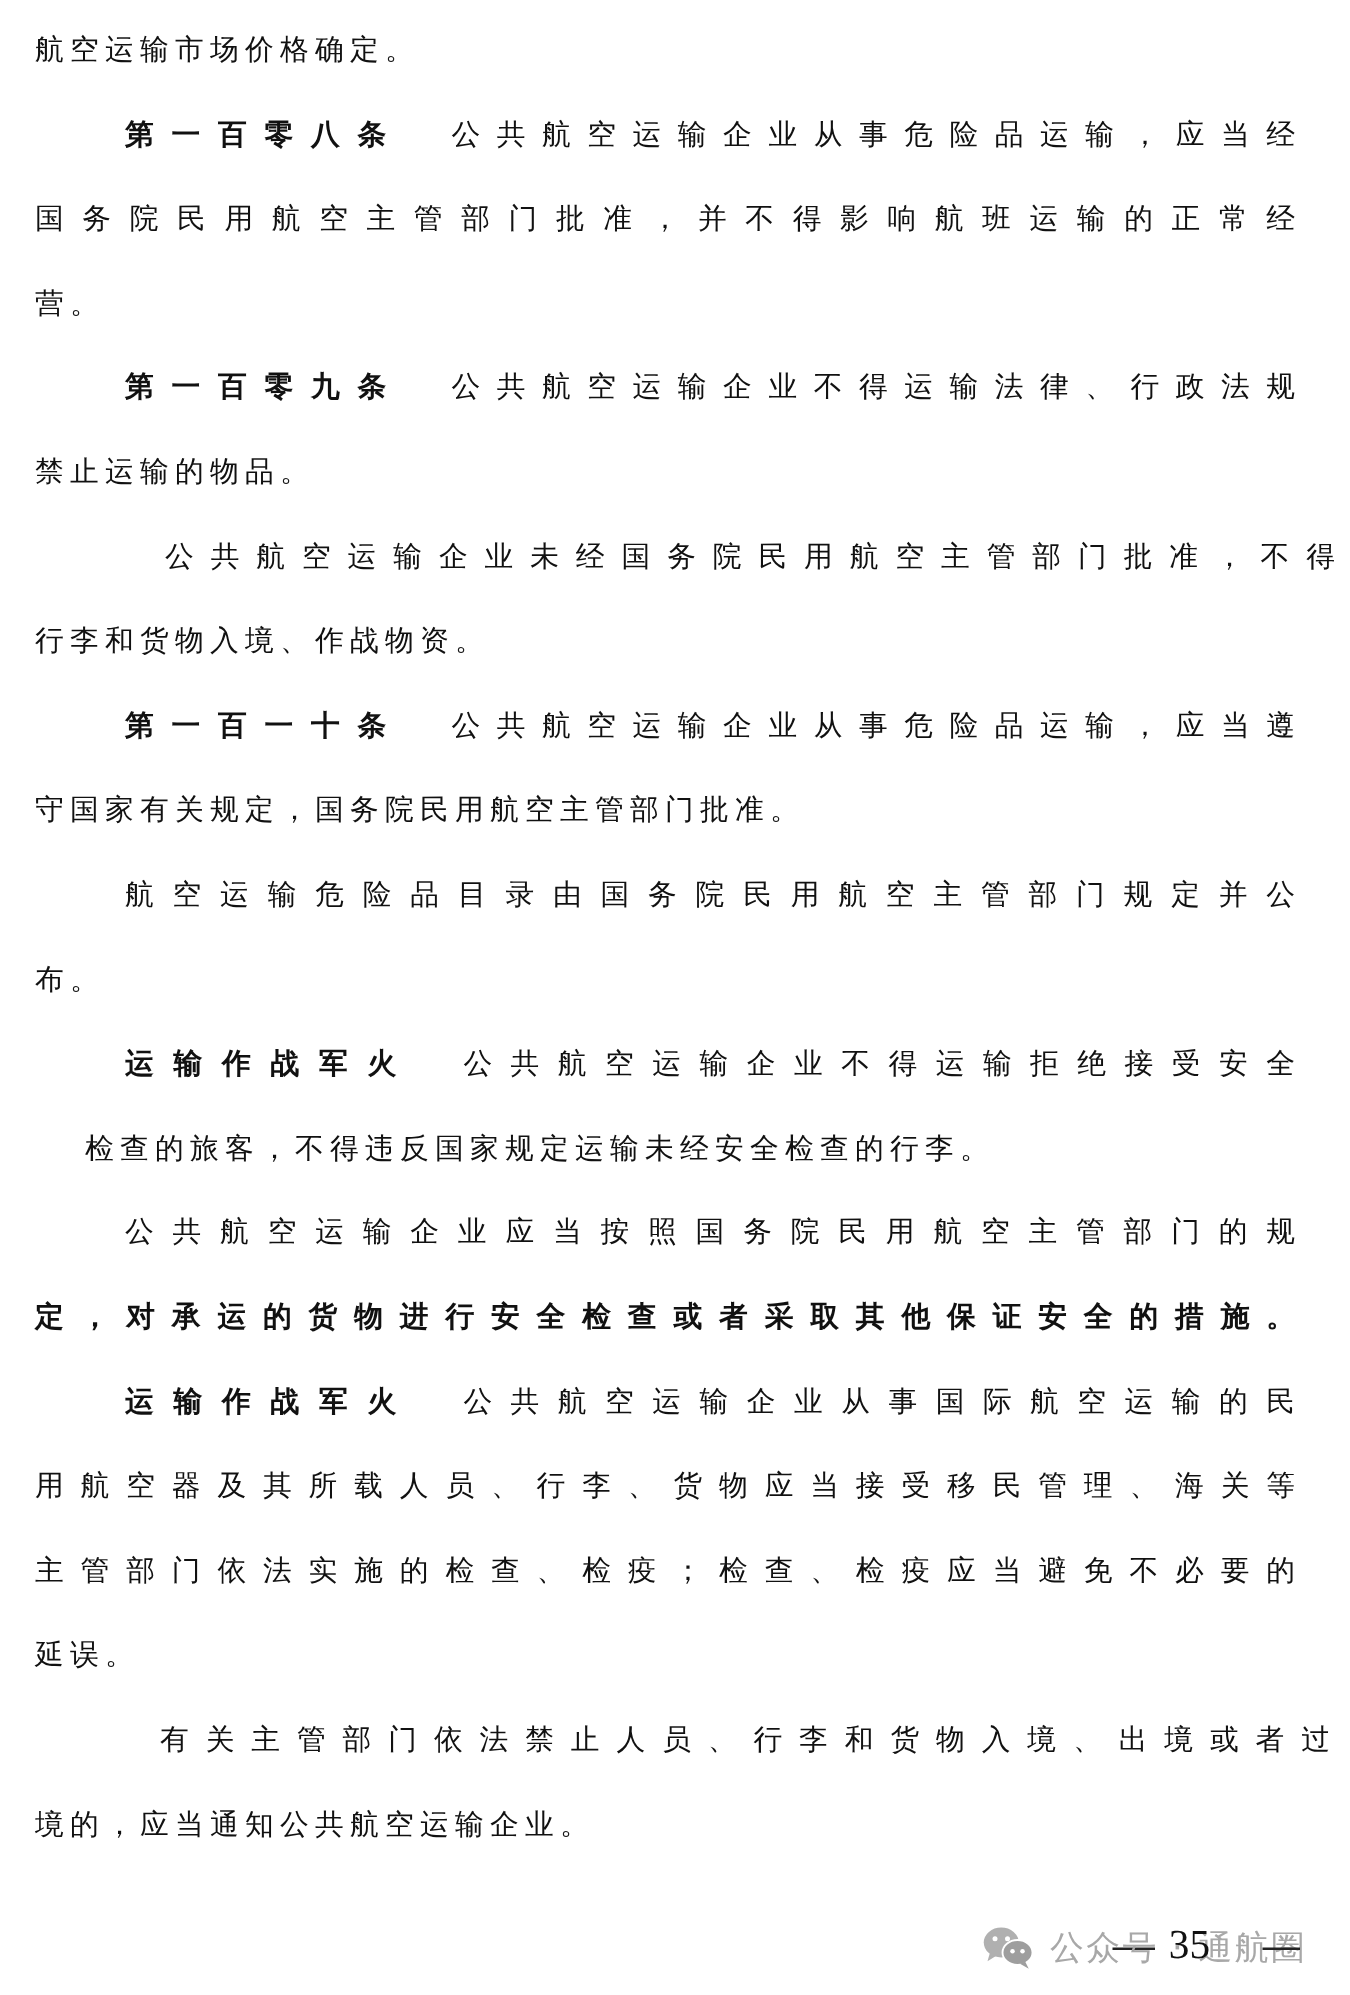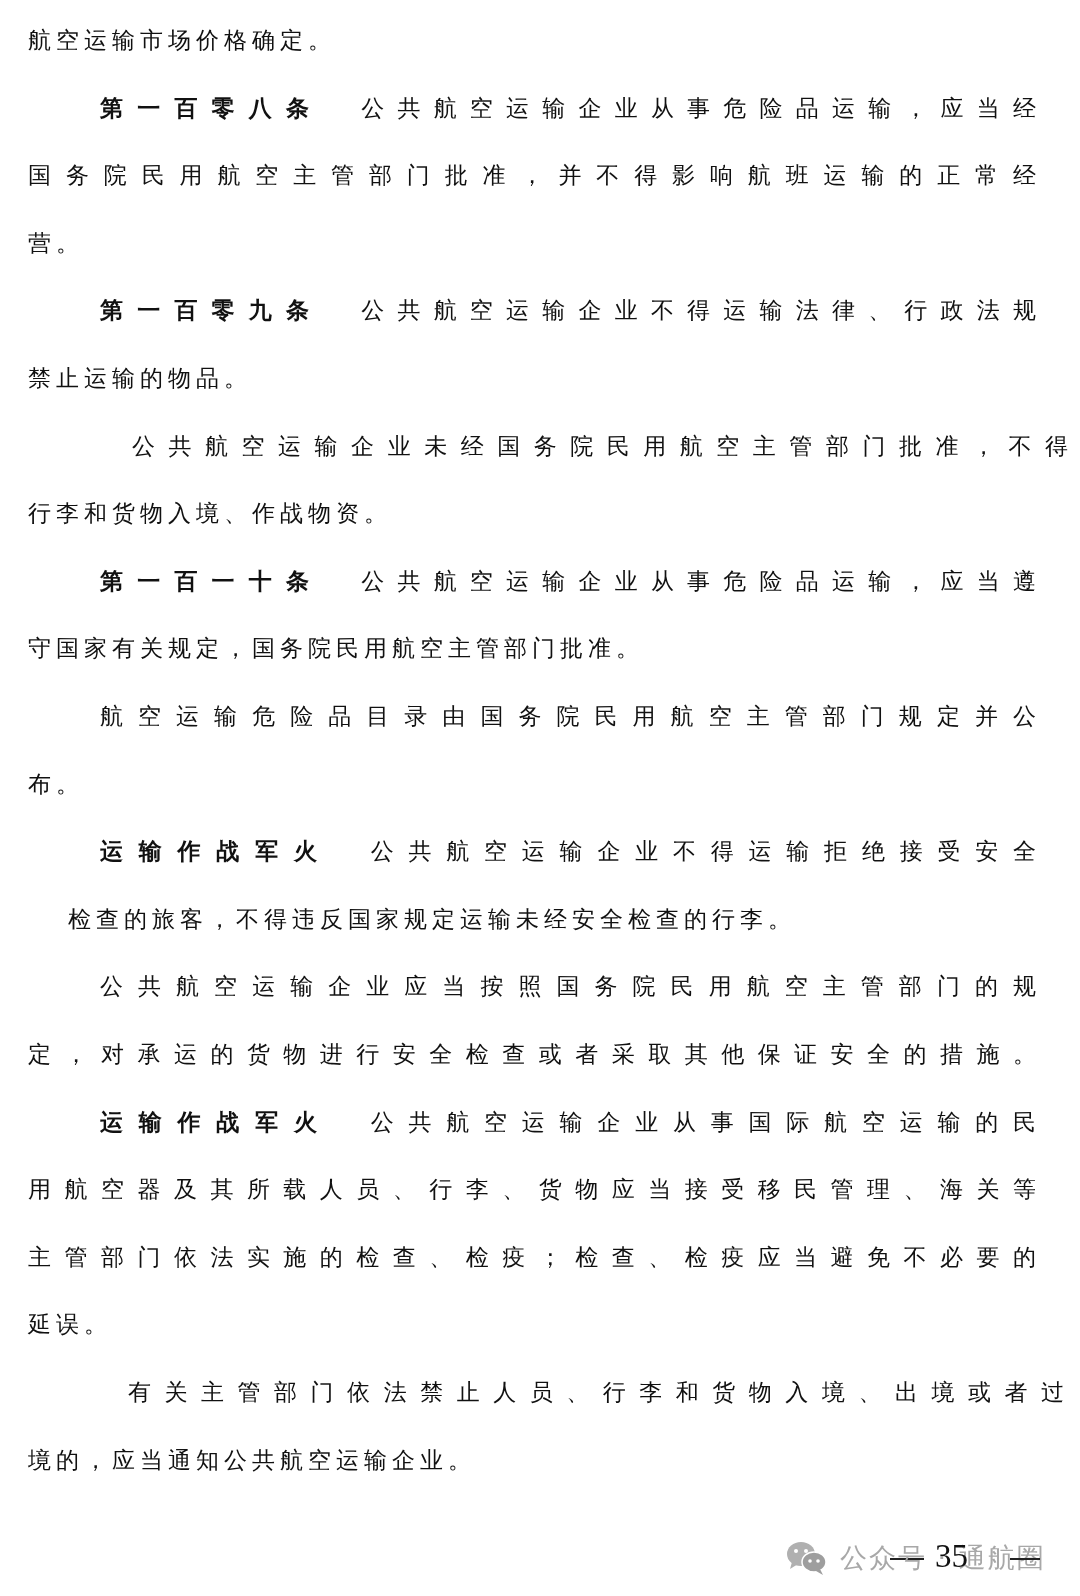--- a/index.html
+++ b/index.html
@@ -107,21 +107,21 @@
     <div class="line" style="top: 338px; text-align: right;"><span>禁止运输的物品。</span></div>
     <div class="line indent just" style="top: 405.6px; margin-left: 32px;"><span>公共航空运输企业未经国务院民用航空主管部门批准，不得</span></div>
     <div class="line" style="top: 473.2px;"><span>行李和货物入境、作战物资。</span></div>
     <div class="line indent just" style="top: 540.8px;"><span class="heading">第一百一十条</span><span>公共航空运输企业从事危险品运输，应当遵</span></div>
     <div class="line" style="top: 608.4px;"><span>守国家有关规定，国务院民用航空主管部门批准。</span></div>
     <div class="line indent just" style="top: 676px;"><span>航空运输危险品目录由国务院民用航空主管部门规定并公</span></div>
     <div class="line" style="top: 743.6px;"><span>布。</span></div>
     <div class="line indent just" style="top: 811.2px;"><span class="heading">运输作战军火</span><span>公共航空运输企业不得运输拒绝接受安全</span></div>
     <div class="line" style="top: 878.8px; margin-left: 40px;"><span>检查的旅客，不得违反国家规定运输未经安全检查的行李。</span></div>
     <div class="line indent just" style="top: 946.4px;"><span>公共航空运输企业应当按照国务院民用航空主管部门的规</span></div>
-    <div class="line just" style="top: 1014px;"><span>定，对承运的货物进行安全检查或者采取其他保证安全的措施。</span></div>
+    <div class="line just" style="top: 1014px; font-weight: bold;"><span>定，对承运的货物进行安全检查或者采取其他保证安全的措施。</span></div>
     <div class="line indent just" style="top: 1081.6px;"><span class="heading">运输作战军火</span><span>公共航空运输企业从事国际航空运输的民</span></div>
     <div class="line just" style="top: 1149.2px;"><span>用航空器及其所载人员、行李、货物应当接受移民管理、海关等</span></div>
     <div class="line just" style="top: 1216.8px;"><span>主管部门依法实施的检查、检疫；检查、检疫应当避免不必要的</span></div>
     <div class="line" style="top: 1284.4px;"><span>延误。</span></div>
     <div class="line indent just" style="top: 1352px; margin-left: 28px;"><span>有关主管部门依法禁止人员、行李和货物入境、出境或者过</span></div>
     <div class="line" style="top: 1419.6px;"><span>境的，应当通知公共航空运输企业。</span></div>
   </div>
 
 <div class="footer">
   <div class="pn-rule-left"></div>

